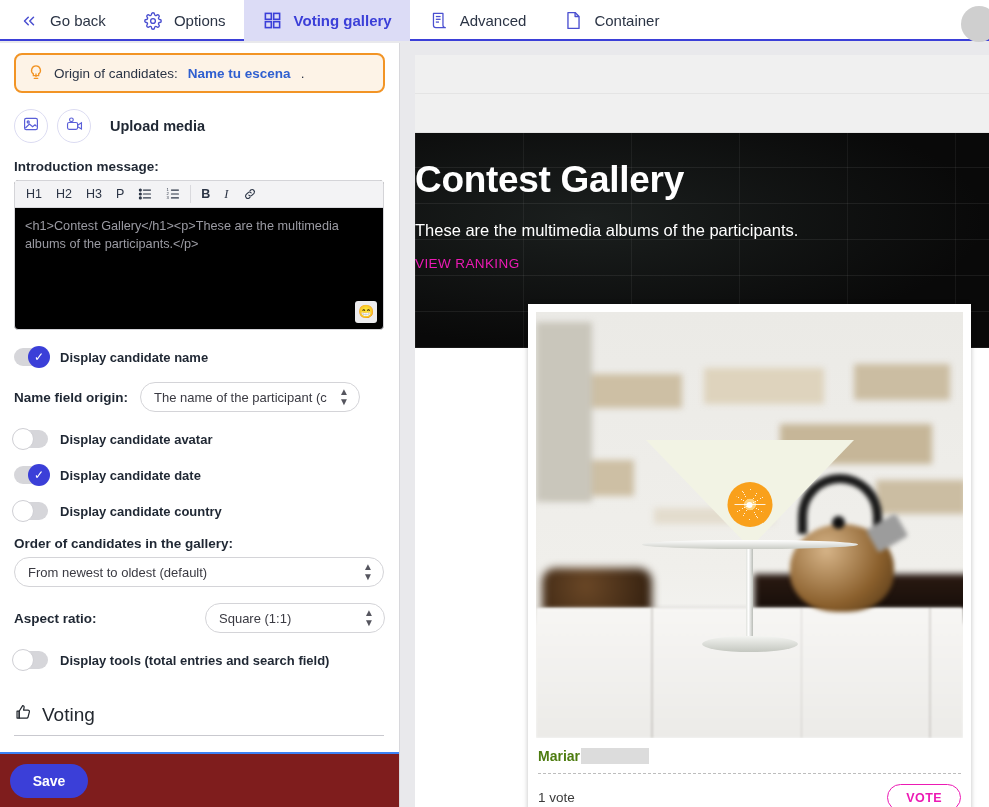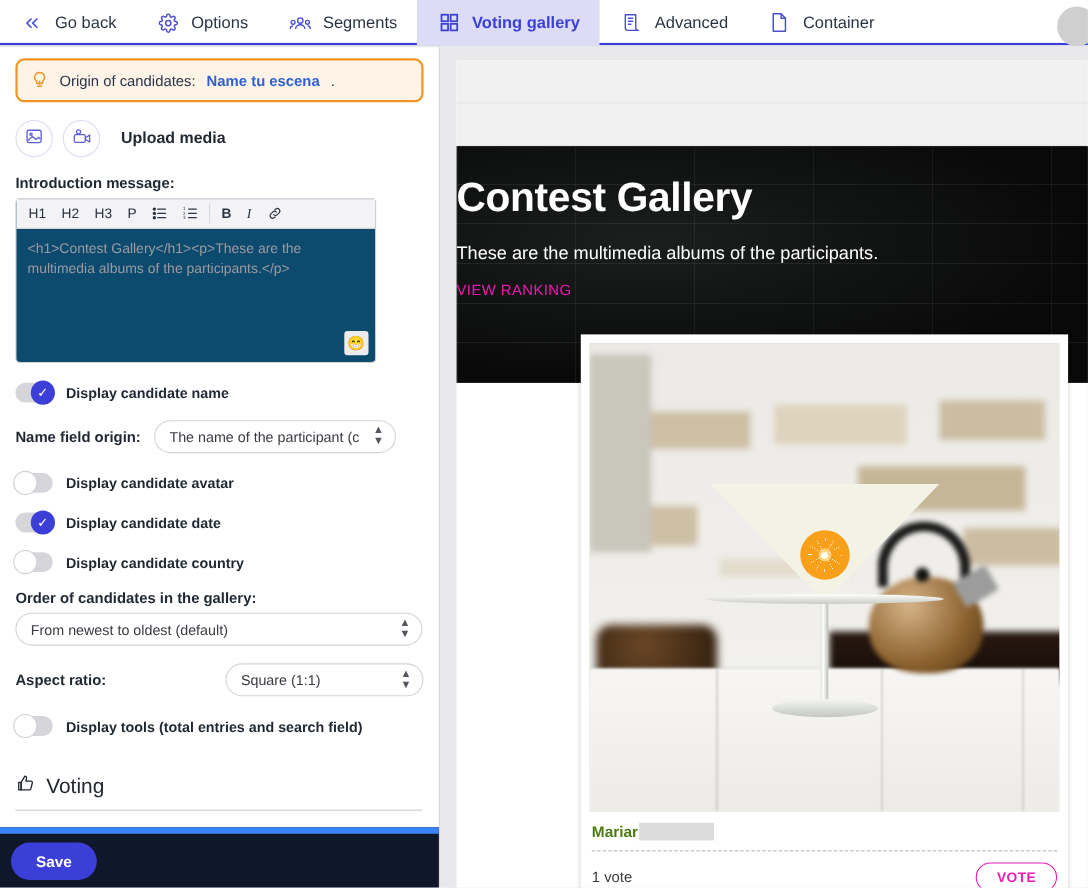--- a/index.html
+++ b/index.html
@@ -55,21 +55,21 @@
   .circbtn {
     width:34px; height:34px; border-radius:50%;
     border:1px solid #dcdcf2; background:#fff;
     display:flex; align-items:center; justify-content:center; cursor:pointer;
     color:#5a5fd8;
   }
   .uploadlabel { font-size:14.5px; font-weight:bold; margin-left:10px; }
 
   .fieldlabel { font-size:13.5px; font-weight:bold; margin:16px 0 6px; }
 
-  .editor { border:1px solid #d4d4d8; border-radius:4px; width:328px; background:#0c4a6e; }
+  .editor { border:1px solid #d4d4d8; border-radius:4px; width:370px; background:#000000; }
   .etoolbar {
     display:flex; align-items:center; gap:0; height:27px;
     background:#f3f3f5; border-bottom:1px solid #d9d9dd; padding:0 4px;
   }
   .etool {
     font-size:12.5px; color:#2b3445; padding:0 7px; cursor:pointer;
     display:flex; align-items:center; height:27px;
   }
   .esep { width:1px; height:18px; background:#d9d9dd; margin:0 3px; }
   .earea {
@@ -108,21 +108,21 @@
   .sel-aspect { width:180px; margin-left:auto; }
 
   .section-head {
     display:flex; align-items:center; gap:9px; margin-top:34px;
     padding-bottom:8px; border-bottom:1px solid #c9c9cf; width:370px;
     font-size:19px; color:#23282f;
   }
 
   .footerbar {
     position:absolute; bottom:0; left:0; width:399px; height:55px;
-    background:#0f172a; border-top:6px solid #3b82f6; display:flex; align-items:center;
+    background:#7f1d1d; border-top:2px solid #3b82f6; display:flex; align-items:center;
   }
   .savebtn {
     margin-left:10px; width:78px; height:34px; border-radius:999px;
     background:#3b3fd8; color:#fff; font-size:14px; font-weight:bold;
     border:none; cursor:pointer; display:flex; align-items:center; justify-content:center;
   }
 
   
   .preview { position:absolute; top:43px; left:401px; width:588px; height:764px; background:#e9e9ec; }
   .pvinner { position:absolute; top:12px; left:14px; width:574px; height:752px; overflow:hidden; background:#fff; }
@@ -273,33 +273,20 @@
     <div class="tab">
       <span class="ic">
         <svg width="18" height="18" viewBox="0 0 24 24" fill="none" stroke="currentColor" stroke-width="1.8">
             <circle cx="12" cy="12" r="3.2"></circle>
             <path d="M19.4 15a1.7 1.7 0 0 0 .34 1.87l.06.06a2 2 0 1 1-2.83 2.83l-.06-.06a1.7 1.7 0 0 0-1.87-.34 1.7 1.7 0 0 0-1 1.55V21a2 2 0 1 1-4 0v-.09A1.7 1.7 0 0 0 8.97 19.3a1.7 1.7 0 0 0-1.87.34l-.06.06a2 2 0 1 1-2.83-2.83l.06-.06A1.7 1.7 0 0 0 4.6 15a1.7 1.7 0 0 0-1.55-1H3a2 2 0 1 1 0-4h.09A1.7 1.7 0 0 0 4.7 8.97a1.7 1.7 0 0 0-.34-1.87l-.06-.06a2 2 0 1 1 2.83-2.83l.06.06A1.7 1.7 0 0 0 9 4.6a1.7 1.7 0 0 0 1-1.55V3a2 2 0 1 1 4 0v.09a1.7 1.7 0 0 0 1 1.55 1.7 1.7 0 0 0 1.87-.34l.06-.06a2 2 0 1 1 2.83 2.83l-.06.06A1.7 1.7 0 0 0 19.4 9v0a1.7 1.7 0 0 0 1.55 1H21a2 2 0 1 1 0 4h-.09a1.7 1.7 0 0 0-1.51 1z"></path>
           </svg>
       </span>
       <span class="lbl">Options</span>
     </div>
 
-    <div class="tab">
-      <span class="ic">
-        <svg width="20" height="18" viewBox="0 0 26 20" fill="none" stroke="currentColor" stroke-width="1.6">
-            <circle cx="13" cy="7" r="3.2"></circle>
-            <path d="M7.5 17c0-3 2.5-5 5.5-5s5.5 2 5.5 5"></path>
-            <circle cx="4.5" cy="9" r="2.3"></circle>
-            <path d="M1 17c0-2.2 1.5-3.8 3.5-3.8"></path>
-            <circle cx="21.5" cy="9" r="2.3"></circle>
-            <path d="M25 17c0-2.2-1.5-3.8-3.5-3.8"></path>
-          </svg>
-      </span>
-      <span class="lbl">Segments</span>
-    </div>
 
     <div class="tab active">
       <span class="ic">
         <svg width="19" height="19" viewBox="0 0 24 24" fill="none" stroke="currentColor" stroke-width="2">
             <rect x="3" y="3" width="7.5" height="7.5"></rect>
             <rect x="13.5" y="3" width="7.5" height="7.5"></rect>
             <rect x="3" y="13.5" width="7.5" height="7.5"></rect>
             <rect x="13.5" y="13.5" width="7.5" height="7.5"></rect>
           </svg>
       </span>

